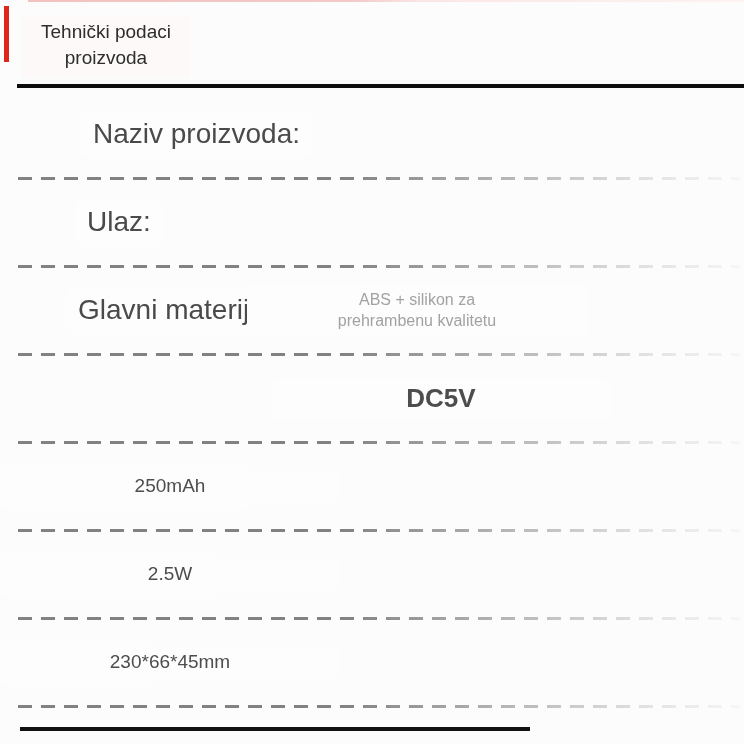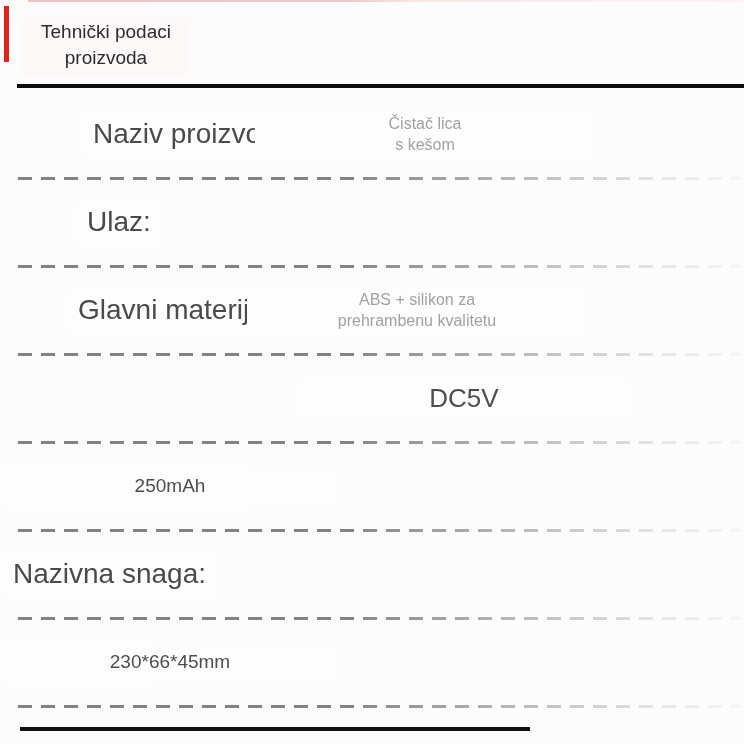--- a/index.html
+++ b/index.html
@@ -63,21 +63,21 @@
   .row:nth-of-type(7) .value { font-size:26px; }
   .row .value span { display:block; }
 
   
   .row:nth-of-type(1) .value { left:255px; }
   .row:nth-of-type(2) .value { left:221px; }
   .row:nth-of-type(3) .value { left:286px; }
   .row:nth-of-type(4) .value { left:233px; }
   .row:nth-of-type(5) .value { left:247px; }
   .row:nth-of-type(6) .value { left:232px; }
-  .row:nth-of-type(7) .value { left:294px; }
+  .row:nth-of-type(7) .value { left:271px;font-weight:bold; }
 
   
   .sep {
     height:3px; margin:0 4px 0 18px;
     background-image:
       linear-gradient(90deg, rgba(253,252,252,0) 45%, rgba(253,252,252,0.8) 88%, rgba(253,252,252,0.95) 100%),
       repeating-linear-gradient(90deg, #828282 0px, #828282 14px, rgba(0,0,0,0) 14px, rgba(0,0,0,0) 23px);
   }
 
   .bottom-rule {
@@ -97,24 +97,20 @@
     <span>Tehnički podaci</span>
     <span>proizvoda</span>
   </h1>
 
   <div class="top-rule"></div>
 
   <div class="spec-table">
 
     <div class="row muted">
       <div class="label">Naziv proizvoda:</div>
-      <div class="value">
-        <span>Čistač lica</span>
-        <span>s kešom</span>
-      </div>
     </div>
     <div class="sep"></div>
 
     <div class="row large">
       <div class="label">Ulaz:</div>
     </div>
     <div class="sep"></div>
 
     <div class="row muted">
       <div class="label">Glavni materijal:</div>
@@ -131,20 +127,21 @@
     <div class="sep"></div>
 
     <div class="row plain">
       <div class="label">Kapacitet baterije:</div>
       <div class="value">250mAh</div>
     </div>
     <div class="sep"></div>
 
     <div class="row plain">
       <div class="label">Nazivna snaga:</div>
+      <div class="value">2.5W</div>
     </div>
     <div class="sep"></div>
 
     <div class="row plain">
       <div class="label">Dimenzije:</div>
       <div class="value">230*66*45mm</div>
     </div>
     <div class="sep"></div>
 
   </div>

